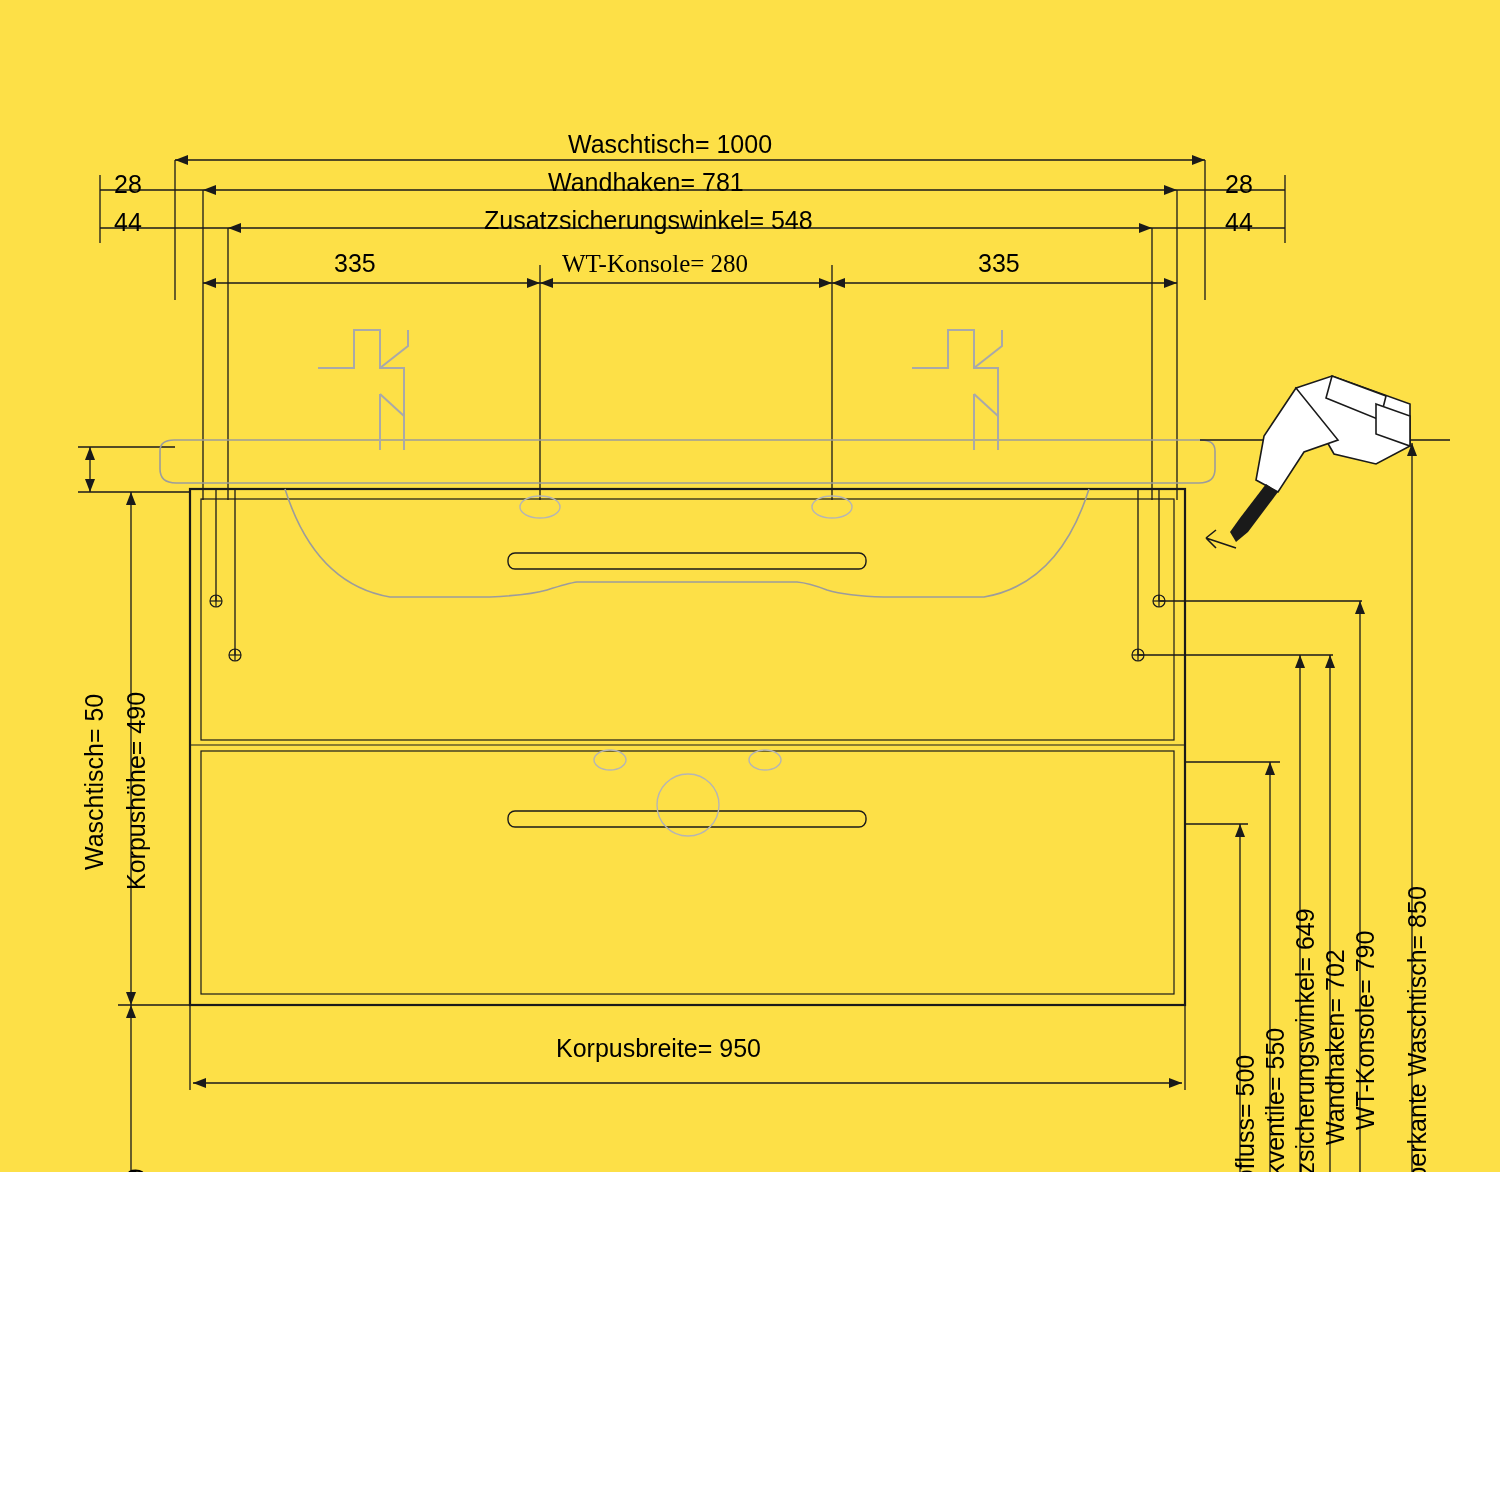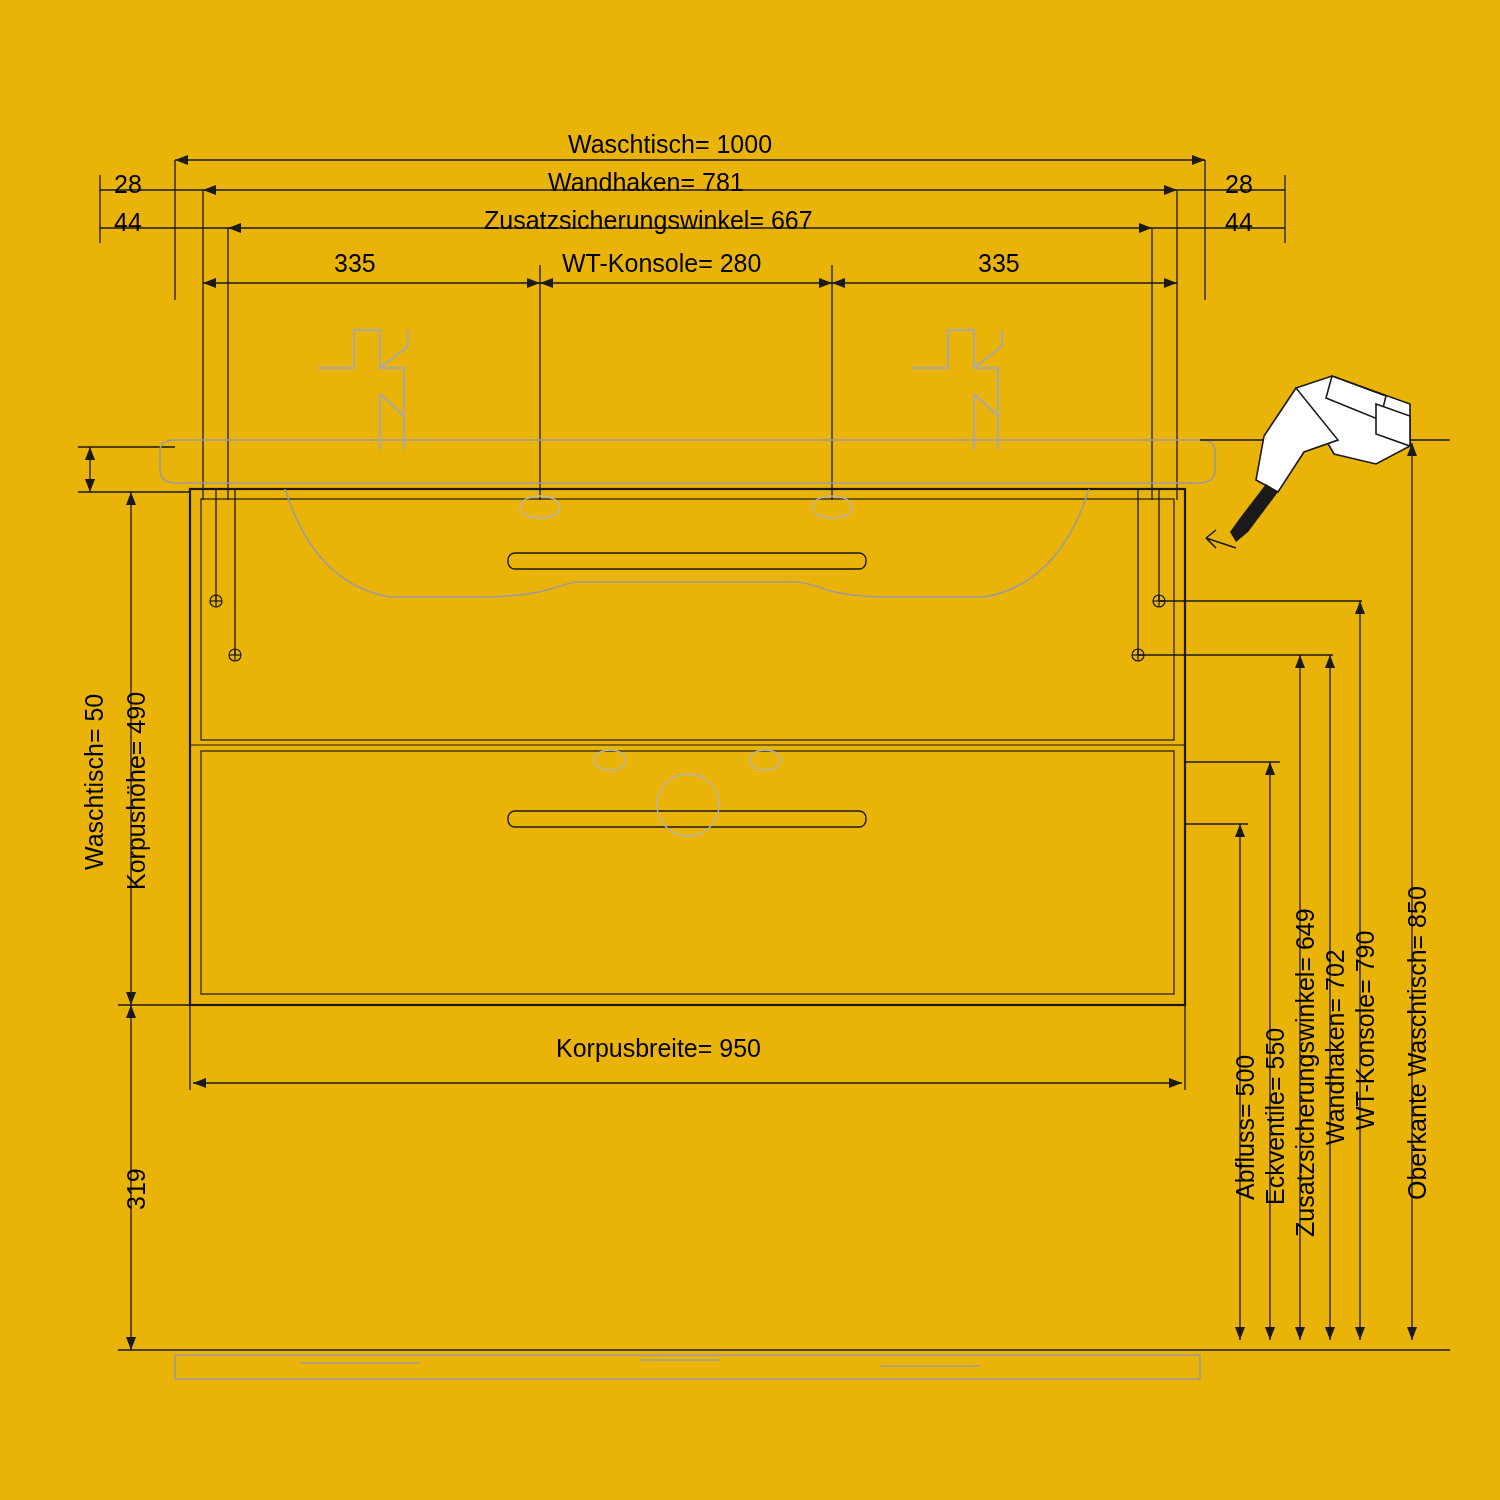--- a/index.html
+++ b/index.html
@@ -3,22 +3,22 @@
 <meta charset="utf-8">
 <style>
   html, body {
     margin: 0;
     padding: 0;
     background: #ffffff;
   }
   #stage {
     position: relative;
     width: 1500px;
-    height: 1500px;
-    background: #eab308;
+    height: 1172px;
+    background: #fde047;
     font-family: "Liberation Sans", sans-serif;
     color: #000000;
     overflow: hidden;
   }
   #stage svg {
     position: absolute;
     left: 0;
     top: 0;
   }
   .lbl {
@@ -176,22 +176,22 @@
       <path d="M1296 388 l-32 48 l-8 44 l22 12 l26 -40 l34 -12 z"></path>
       <path d="M1278 492 l-30 40 l-12 10 l-6 -10 l10 -14 l26 -34 z" fill="#1a1a1a" stroke="none"></path>
       <path d="M1332 376 l54 20 l-6 24 l-54 -22 z" fill="#ffffff"></path>
       <path d="M1376 404 l34 12 l0 30 l-34 -12 z" fill="#ffffff"></path>
       <path d="M1236 548 l-30 -10 m0 0 l10 -8 m-10 8 l10 10"></path>
     </g>
   </svg>
 
   <div class="lbl" style="left:568px; top:132px;">Waschtisch=  1000</div>
   <div class="lbl" style="left:548px; top:170px;">Wandhaken=  781</div>
-  <div class="lbl" style="left:484px; top:208px;">Zusatzsicherungswinkel=  667</div>
-  <div class="lbl" style="left:562px; top:251px;">WT-Konsole=  280</div>
+  <div class="lbl" style="left:484px; top:208px;">Zusatzsicherungswinkel=  548</div>
+  <div class="lbl" style="left:562px; top:251px;font-family:Liberation Serif, serif;">WT-Konsole=  280</div>
 
   <div class="lbl" style="left:114px; top:172px;">28</div>
   <div class="lbl" style="left:1225px; top:172px;">28</div>
   <div class="lbl" style="left:114px; top:210px;">44</div>
   <div class="lbl" style="left:1225px; top:210px;">44</div>
 
   <div class="lbl" style="left:334px; top:251px;">335</div>
   <div class="lbl" style="left:978px; top:251px;">335</div>
 
   <div class="lbl" style="left:556px; top:1036px;">Korpusbreite=  950</div>

